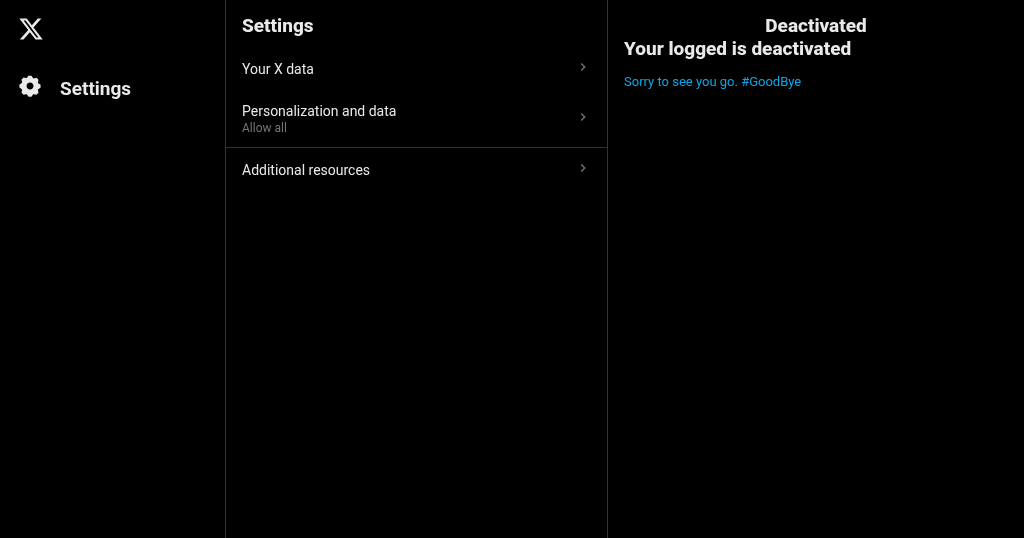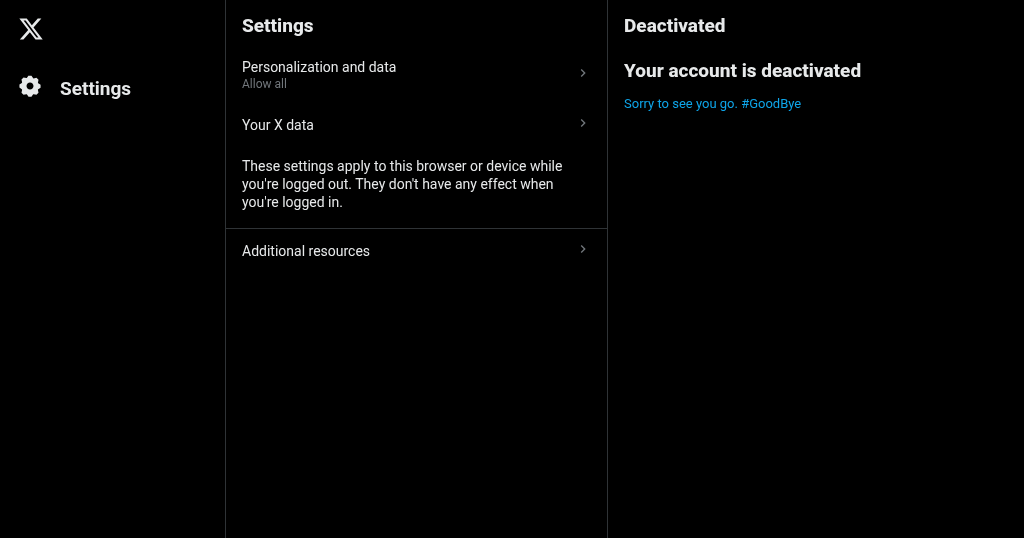--- a/index.html
+++ b/index.html
@@ -97,21 +97,21 @@
     .section-divider {
       border-top: 1px solid #2f3336;
     }
     .right-col {
       flex: 1;
       padding: 14px 16px;
     }
     .right-title {
       font-size: 19px;
       font-weight: 800;
-      margin-bottom: 22px;
+      text-align: center;
     }
     .right-subtitle {
       font-size: 19px;
       font-weight: 800;
       margin-bottom: 14px;
     }
     .right-body {
       font-size: 13px;
       color: #0ea5e9;
     }
@@ -136,55 +136,54 @@
 </div>
 
 <div class="middle-col">
   <div class="settings-header">
     <div class="settings-header-title">Settings</div>
   </div>
 
 
   <div class="settings-row">
     <div class="settings-row-text">
+      <span class="settings-row-label">Your X data</span>
+    </div>
+    <span class="chevron-icon">
+      <svg viewBox="0 0 24 24">
+          <path d="M8.59 16.59L13.17 12 8.59 7.41 10 6l6 6-6 6-1.41-1.41z"></path>
+        </svg>
+    </span>
+  </div>
+
+  <div class="settings-row">
+    <div class="settings-row-text">
       <span class="settings-row-label">Personalization and data</span>
       <span class="settings-row-sublabel">Allow all</span>
     </div>
     <span class="chevron-icon">
       <svg viewBox="0 0 24 24">
           <path d="M8.59 16.59L13.17 12 8.59 7.41 10 6l6 6-6 6-1.41-1.41z"></path>
         </svg>
     </span>
   </div>
 
-  <div class="settings-row">
-    <div class="settings-row-text">
-      <span class="settings-row-label">Your X data</span>
-    </div>
-    <span class="chevron-icon">
-      <svg viewBox="0 0 24 24">
-          <path d="M8.59 16.59L13.17 12 8.59 7.41 10 6l6 6-6 6-1.41-1.41z"></path>
-        </svg>
-    </span>
-  </div>
-
-  <div class="explain-text">These settings apply to this browser or device while you're logged out. They don't have any effect when you're logged in.</div>
 
   <div class="section-divider"></div>
 
 
   <div class="settings-row">
     <div class="settings-row-text">
       <span class="settings-row-label">Additional resources</span>
     </div>
     <span class="chevron-icon">
       <svg viewBox="0 0 24 24">
           <path d="M8.59 16.59L13.17 12 8.59 7.41 10 6l6 6-6 6-1.41-1.41z"></path>
         </svg>
     </span>
   </div>
 </div>
 
 <div class="right-col">
   <div class="right-title">Deactivated</div>
-  <div class="right-subtitle">Your account is deactivated</div>
+  <div class="right-subtitle">Your logged is deactivated</div>
   <div class="right-body">Sorry to see you go. #GoodBye</div>
 </div>
 
 </body></html>

